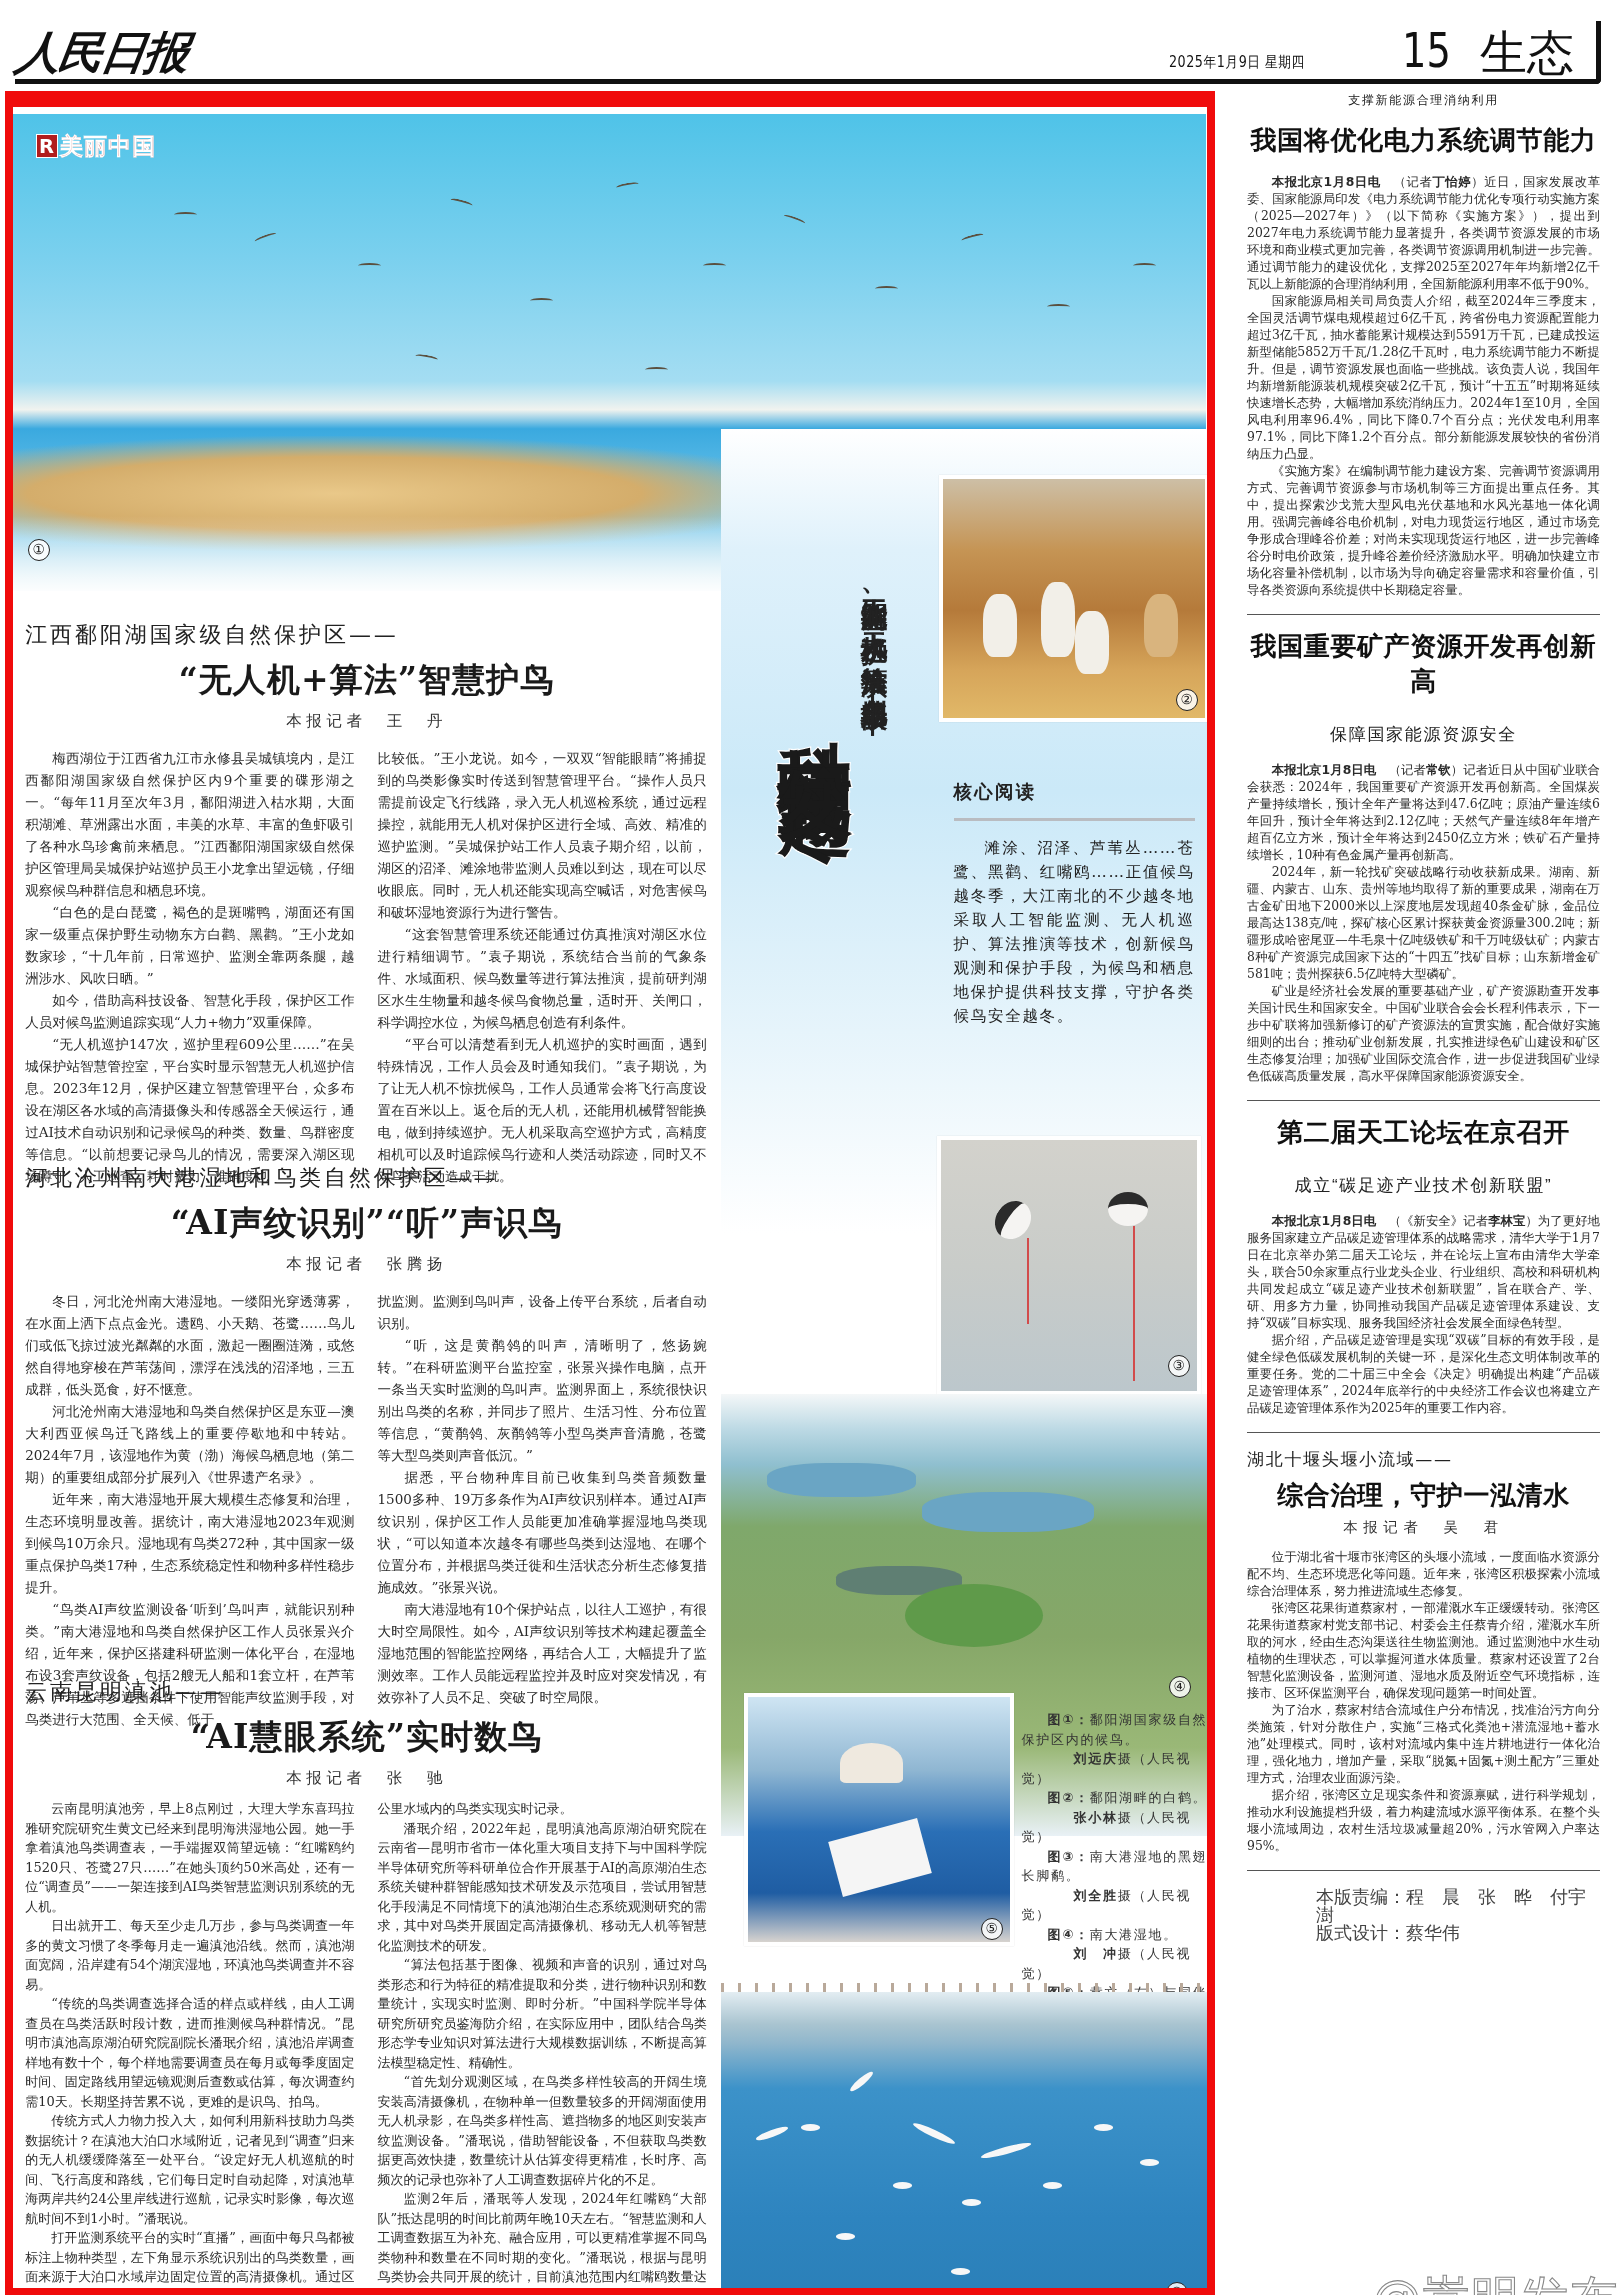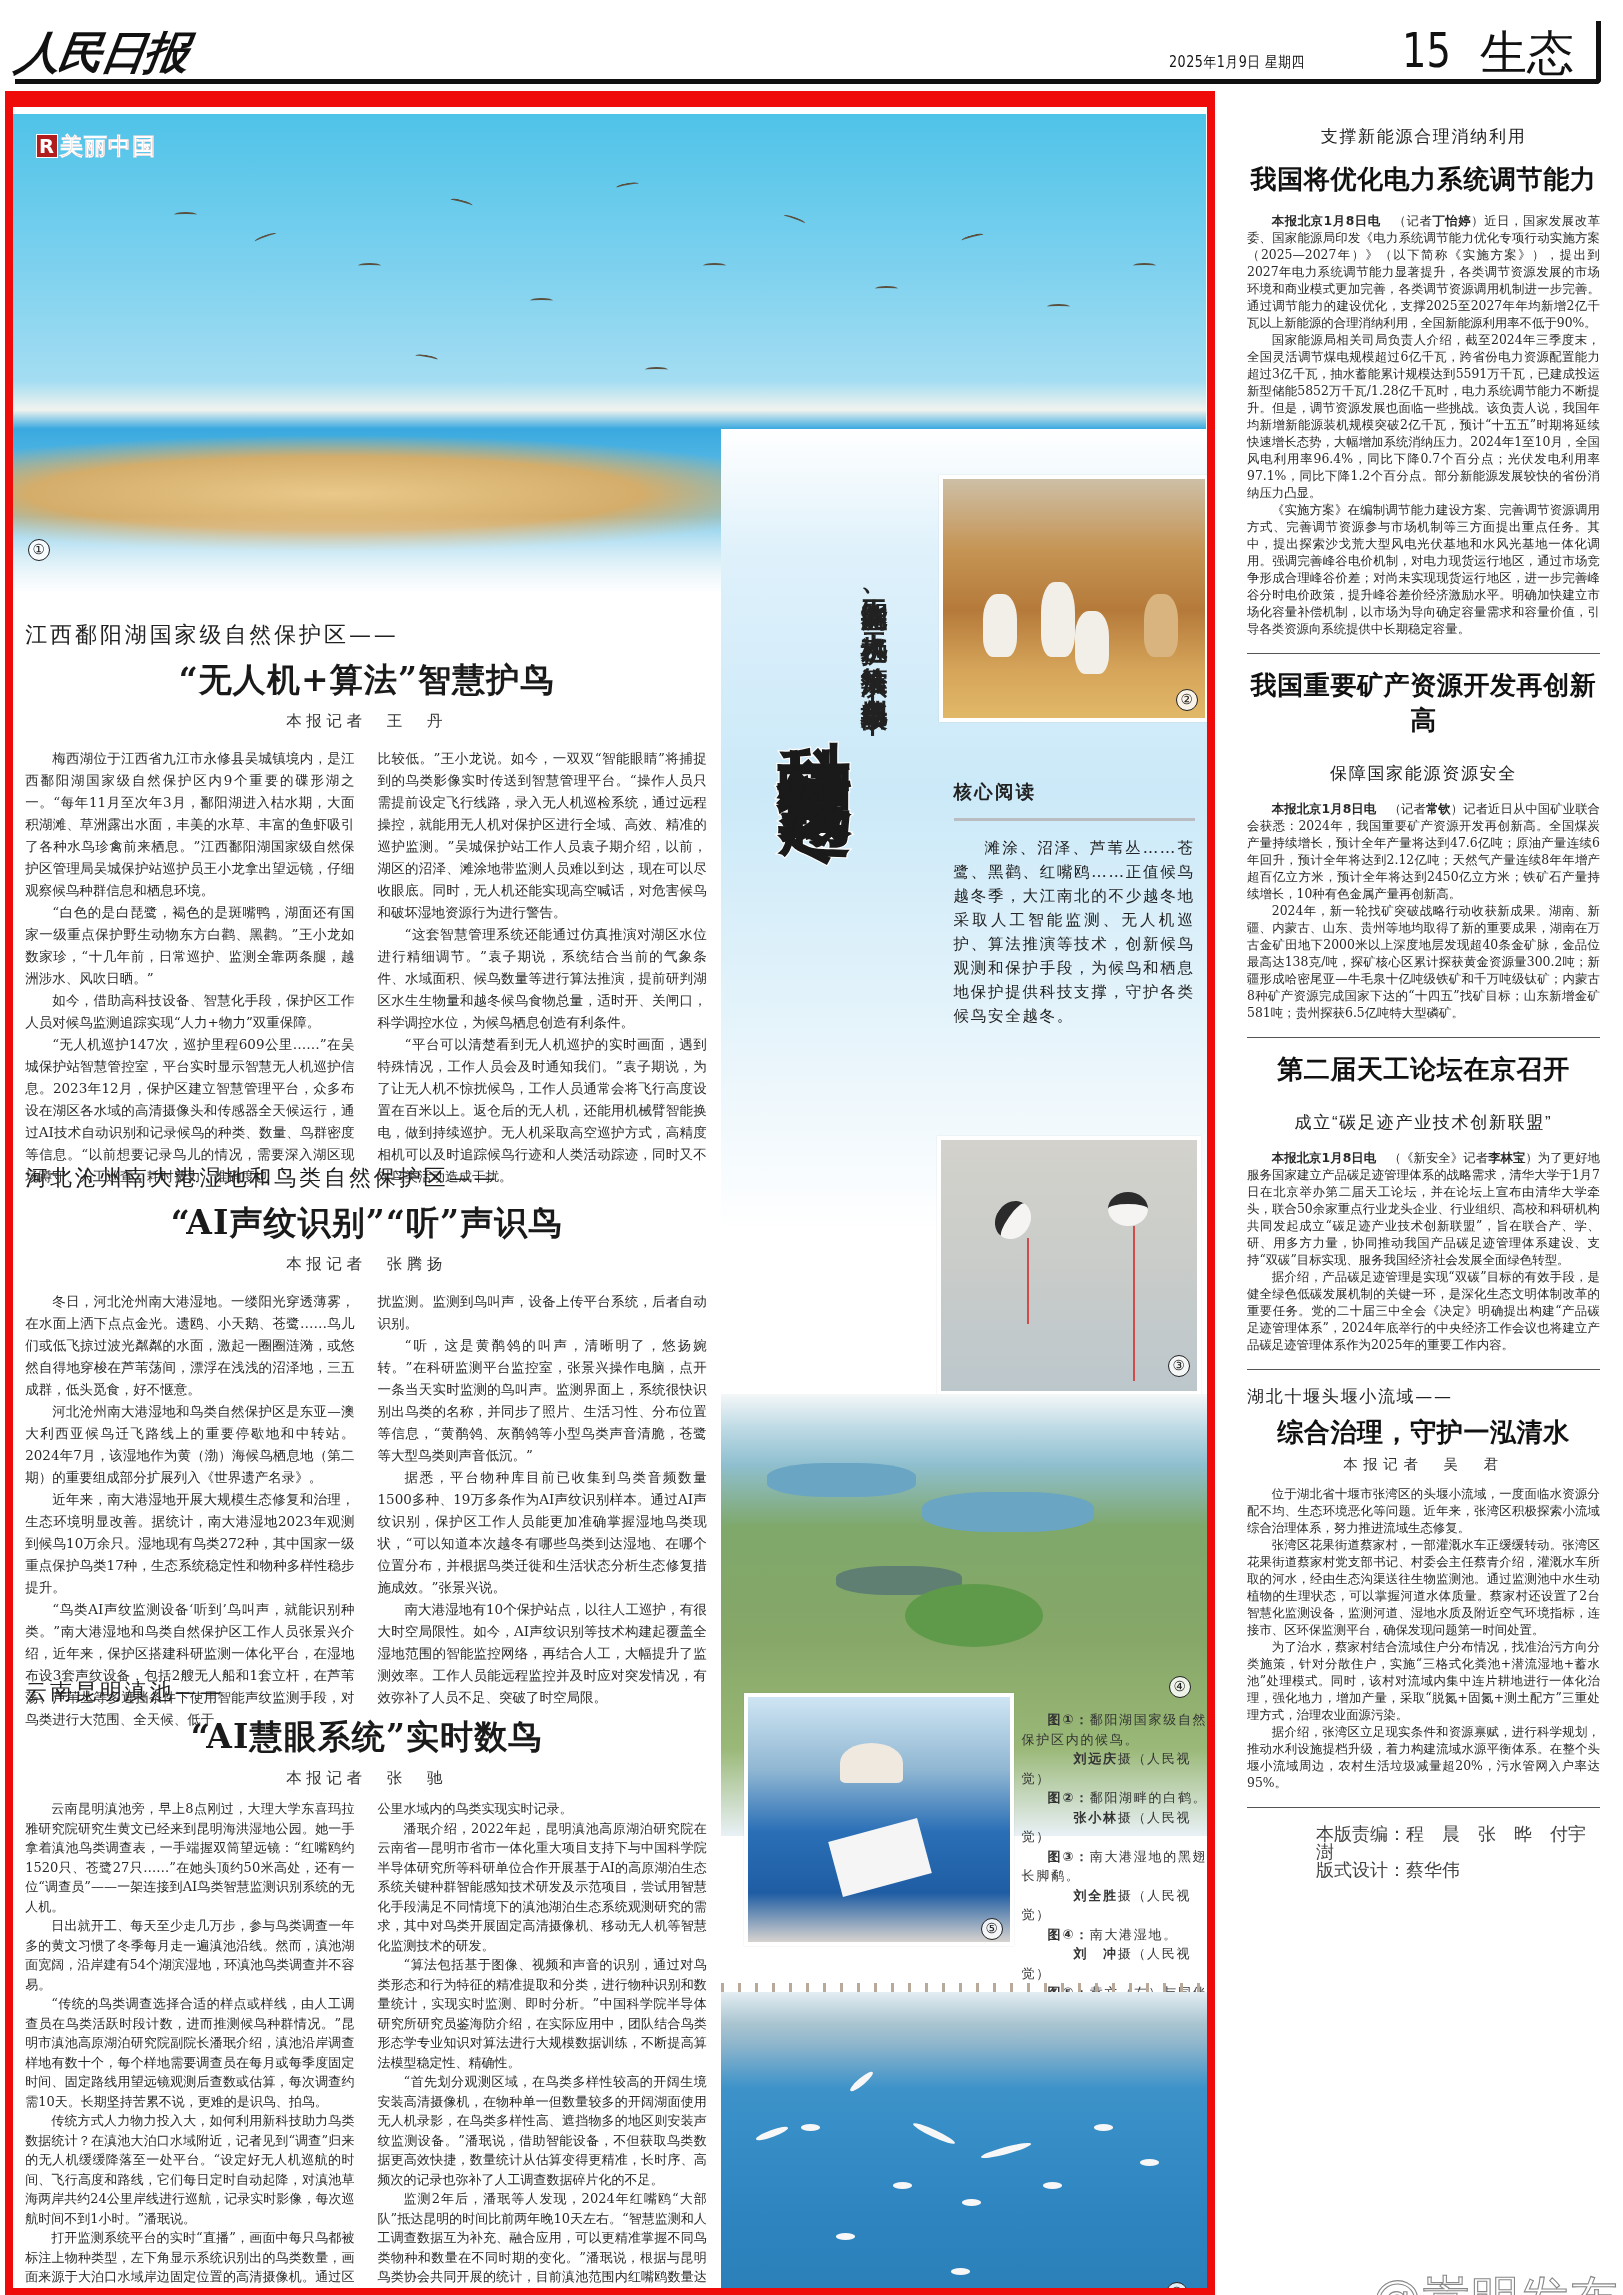--- a/index.html
+++ b/index.html
@@ -60,21 +60,21 @@
   .captions { position: absolute; left: 301px; top: 1603px; width: 195px; font-size: 13px; line-height: 19.5px; color: #333; letter-spacing: 1.7px; }
   .captions p { text-indent: 2em; }
   .captions .credit { text-indent: 4em; }
   .captions b { font-family: "DejaVu Sans", sans-serif; }
   .gulls { position: absolute; left: 0; top: 1885px; width: 486px; height: 322px; background: linear-gradient(180deg, #e3edf2 0%, #a9c4d0 10%, #8fb6cc 16%, #3c92c9 30%, #2e84bf 70%, #2a7fb7 100%); }
   .pier { position: absolute; left: 0; top: 1876px; width: 486px; height: 23px; background: repeating-linear-gradient(90deg, #b9a99a 0 3.4px, rgba(0,0,0,0) 3.4px 17px), linear-gradient(180deg, rgba(0,0,0,0) 0 60%, #b4a699 60% 100%); }
   .gull { position: absolute; width: 19.5px; height: 6.9px; background: #f7f7f7; border-radius: 50%; }
 
   
   .right { position: absolute; left: 1247px; top: 92px; width: 353px; }
-  .r-sub { font-family: "DejaVu Sans", sans-serif; font-size: 17px; text-align: center; color: #222; letter-spacing: 1.7px; margin-top: 33px; }
+  .r-sub { font-family: "DejaVu Sans", sans-serif; font-size: 12px; text-align: center; color: #222; letter-spacing: 1.7px; }
   .r-head { font-family: "DejaVu Serif", serif; font-weight: bold; font-size: 26px; text-align: center; color: #111; margin-top: 13.8px; letter-spacing: 0.6px; }
   .r-head2 { font-family: Liberation Sans, sans-serif; font-size: 17px; text-align: center; color: #222; margin-top: 24px; letter-spacing: 1.7px; }
   .r-body { font-size: 12.4px; line-height: 17px; color: #2a2a2a; text-align: justify; margin-top: 15px; }
   .r-body p { text-indent: 2em; }
   .r-body .dl { font-family: "DejaVu Sans", sans-serif; font-weight: bold; }
   .r-rule { height: 1.1px; background: #555; margin-top: 16px; }
   .r-kicker { font-family: "DejaVu Sans", sans-serif; font-size: 17px; color: #222; letter-spacing: 1.7px; margin-top: 15px; }
   .r-byline { font-size: 14.4px; text-align: center; color: #333; margin-top: 5.7px; letter-spacing: 5.7px; }
   .editors { margin-top: 17px; padding-left: 69px; font-family: "DejaVu Sans", sans-serif; font-size: 18px; line-height: 18.4px; color: #444; }
   .watermark { position: absolute; left: 1373px; top: 2235px; font-family: "DejaVu Sans", sans-serif; font-size: 48px; color: rgba(255,255,255,0.85); -webkit-text-stroke: 1.1px #888; letter-spacing: 1.1px; margin-top: 32px; }
@@ -269,20 +269,21 @@
     </div>
     <div class="r-rule"></div>
   </section>
 
   <section>
     <h2 class="r-head">我国重要矿产资源开发再创新高</h2>
     <div class="r-head2">保障国家能源资源安全</div>
     <div class="r-body">
       <p><span class="dl">本报北京1月8日电</span>　<span>（记者</span><span class="dl">常钦</span><span>）记者近日从中国矿业联合会获悉：2024年，我国重要矿产资源开发再创新高。全国煤炭产量持续增长，预计全年产量将达到47.6亿吨；原油产量连续6年回升，预计全年将达到2.12亿吨；天然气产量连续8年年增产超百亿立方米，预计全年将达到2450亿立方米；铁矿石产量持续增长，10种有色金属产量再创新高。</span></p>
       <p>2024年，新一轮找矿突破战略行动收获新成果。湖南、新疆、内蒙古、山东、贵州等地均取得了新的重要成果，湖南在万古金矿田地下2000米以上深度地层发现超40条金矿脉，金品位最高达138克/吨，探矿核心区累计探获黄金资源量300.2吨；新疆形成哈密尾亚—牛毛泉十亿吨级铁矿和千万吨级钛矿；内蒙古8种矿产资源完成国家下达的“十四五”找矿目标；山东新增金矿581吨；贵州探获6.5亿吨特大型磷矿。</p>
+      <p>矿业是经济社会发展的重要基础产业，矿产资源勘查开发事关国计民生和国家安全。中国矿业联合会会长程利伟表示，下一步中矿联将加强新修订的矿产资源法的宣贯实施，配合做好实施细则的出台；推动矿业创新发展，扎实推进绿色矿山建设和矿区生态修复治理；加强矿业国际交流合作，进一步促进我国矿业绿色低碳高质量发展，高水平保障国家能源资源安全。</p>
     </div>
     <div class="r-rule"></div>
   </section>
 
   <section>
     <h2 class="r-head">第二届天工论坛在京召开</h2>
     <div class="r-head2">成立“碳足迹产业技术创新联盟”</div>
     <div class="r-body">
       <p><span class="dl">本报北京1月8日电</span>　<span>（《新安全》记者</span><span class="dl">李林宝</span><span>）为了更好地服务国家建立产品碳足迹管理体系的战略需求，清华大学于1月7日在北京举办第二届天工论坛，并在论坛上宣布由清华大学牵头，联合50余家重点行业龙头企业、行业组织、高校和科研机构共同发起成立“碳足迹产业技术创新联盟”，旨在联合产、学、研、用多方力量，协同推动我国产品碳足迹管理体系建设、支持“双碳”目标实现、服务我国经济社会发展全面绿色转型。</span></p>
       <p>据介绍，产品碳足迹管理是实现“双碳”目标的有效手段，是健全绿色低碳发展机制的关键一环，是深化生态文明体制改革的重要任务。党的二十届三中全会《决定》明确提出构建“产品碳足迹管理体系”，2024年底举行的中央经济工作会议也将建立产品碳足迹管理体系作为2025年的重要工作内容。</p>

